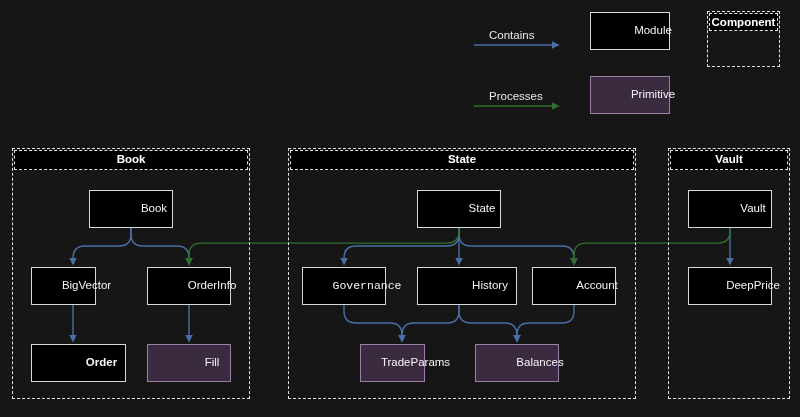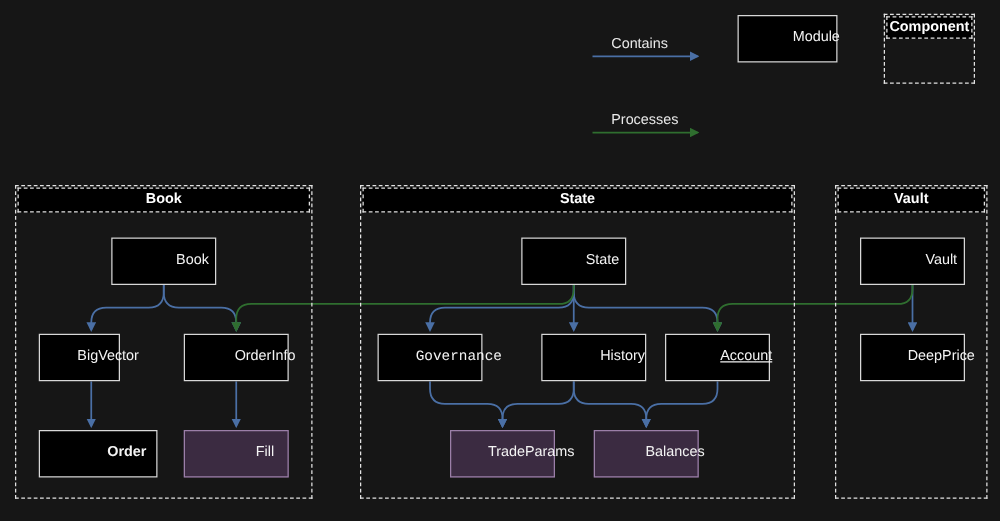--- a/index.html
+++ b/index.html
@@ -122,41 +122,42 @@
       <path d="M 474 45 L 558 45" stroke="#4a6fa5" stroke-width="1.4" fill="none" marker-end="url(#arrow-contains)"></path>
       <path d="M 474 106 L 558 106" stroke="#2f6e2f" stroke-width="1.4" fill="none" marker-end="url(#arrow-processes)"></path>
     </svg>
 
 
   <div class="legend-label legend-contains">Contains</div>
   <div class="legend-label legend-processes">Processes</div>
 
   <div class="node" style="left:590px;top:12px;width:80px;height:38px;">Module</div>
 
+  <div class="node primitive" style="left:590px;top:76px;width:80px;height:38px;">Primitive</div>
 
   <div class="legend-component" style="left:707px;top:11px;width:73px;height:56px;"></div>
   <div class="legend-component-header" style="left:709px;top:13px;width:69px;height:18px;">Component</div>
 
   <div id="groups">
       <div class="group" style="left: 12px; top: 148px; width: 238px; height: 251px;"></div>
       <div class="group-header" style="left: 14px; top: 150px; width: 234px; height: 20px;">Book</div>
       <div class="group" style="left: 288px; top: 148px; width: 348px; height: 251px;"></div>
       <div class="group-header" style="left: 290px; top: 150px; width: 344px; height: 20px;">State</div>
       <div class="group" style="left: 668px; top: 148px; width: 122px; height: 251px;"></div>
       <div class="group-header" style="left: 670px; top: 150px; width: 118px; height: 20px;">Vault</div>
     </div>
   <div id="nodes">
       <div class="node" style="left: 89px; top: 190px; width: 84px; height: 38px;">Book</div>
       <div class="node" style="left: 31px; top: 267px; width: 65px; height: 38px;">BigVector</div>
       <div class="node" style="left: 147px; top: 267px; width: 84px; height: 38px;">OrderInfo</div>
       <div class="node" style="left: 31px; top: 344px; width: 95px; height: 38px; font-weight: bold;">Order</div>
       <div class="node primitive" style="left: 147px; top: 344px; width: 84px; height: 38px;">Fill</div>
       <div class="node" style="left: 417px; top: 190px; width: 84px; height: 38px;">State</div>
       <div class="node" style="left: 302px; top: 267px; width: 84px; height: 38px; font-family: Liberation Mono, monospace;">Governance</div>
-      <div class="node" style="left: 433px; top: 267px; width: 84px; height: 38px;">History</div>
-      <div class="node" style="left: 532px; top: 267px; width: 84px; height: 38px; text-decoration: underline;">Account</div>
-      <div class="node primitive" style="left: 360px; top: 344px; width: 84px; height: 38px;">TradeParams</div>
+      <div class="node" style="left: 417px; top: 267px; width: 100px; height: 38px;">History</div>
+      <div class="node" style="left: 532px; top: 267px; width: 84px; height: 38px;">Account</div>
+      <div class="node primitive" style="left: 360px; top: 344px; width: 65px; height: 38px;">TradeParams</div>
       <div class="node primitive" style="left: 475px; top: 344px; width: 84px; height: 38px;">Balances</div>
       <div class="node" style="left: 688px; top: 190px; width: 84px; height: 38px;">Vault</div>
       <div class="node" style="left: 688px; top: 267px; width: 84px; height: 38px;">DeepPrice</div>
     </div>
 
 </div>
 
 </body></html>

